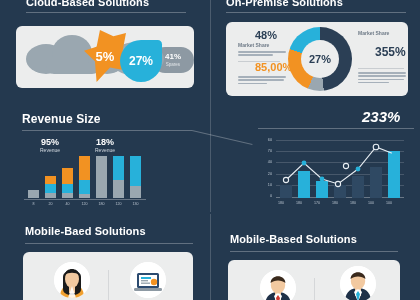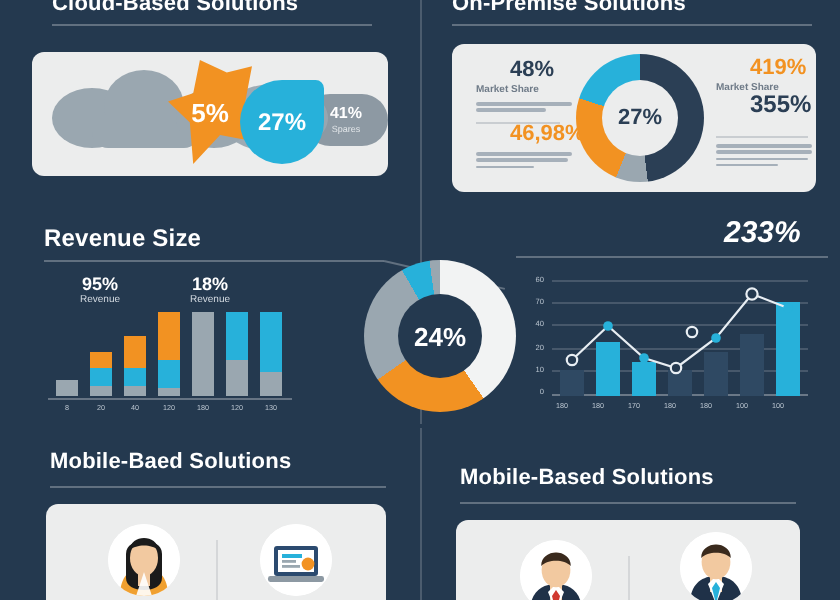--- a/index.html
+++ b/index.html
@@ -129,36 +129,35 @@
   <div style="position:absolute;left:28px;top:30px;width:48px;">
     <div class="stat-num dark">48%</div>
     <div class="stat-sub">Market Share</div>
     <div class="lorem">
       <i style="width:100%"></i>
         <i style="width:72%"></i>
     </div>
   </div>
   <div class="hairline" style="position:absolute;left:28px;top:57px;width:42px;"></div>
   <div style="position:absolute;left:28px;top:62px;width:48px;">
-    <div class="stat-num orange">46,98%</div>
+    <div class="stat-num orange">85,00%</div>
     <div class="lorem">
       <i style="width:100%"></i>
         <i style="width:95%"></i>
         <i style="width:60%"></i>
     </div>
   </div>
 
   <div style="position:absolute;left:78px;top:27px;width:64px;height:64px;border-radius:50%;
               background:conic-gradient(#2b3f55 0deg 173deg,#9aa7b0 173deg 202deg,#f29222 202deg 288deg,#27b1da 288deg 360deg);">
     <div style="position:absolute;left:13px;top:13px;width:38px;height:38px;border-radius:50%;background:#eceded;"></div>
     <div class="donut-center" style="left:13px;top:13px;width:38px;height:38px;font-size:11px;">27%</div>
   </div>
 
   <div style="position:absolute;left:148px;top:29px;width:48px;">
-    <div class="stat-num orange">419%</div>
     <div class="stat-sub">Market Share</div>
   </div>
   <div style="position:absolute;left:148px;top:46px;width:48px;">
     <div class="stat-num dark" style="font-size:12px;">355%</div>
   </div>
   <div class="hairline" style="position:absolute;left:148px;top:64px;width:46px;"></div>
   <div class="lorem" style="position:absolute;left:148px;top:69px;width:48px;">
     <i style="width:100%"></i>
       <i style="width:100%"></i>
       <i style="width:96%"></i>
@@ -208,25 +207,20 @@
 
   <div class="bar-label" style="left:28px;top:32px;width:44px;">
     <div class="bl1">95%</div>
     <div class="bl2">Revenue</div>
   </div>
   <div class="bar-label" style="left:83px;top:32px;width:44px;">
     <div class="bl1">18%</div>
     <div class="bl2">Revenue</div>
   </div>
 
-  <div style="position:absolute;left:182px;top:24px;width:76px;height:76px;border-radius:50%;
-              background:conic-gradient(#f2f3f3 0deg 145deg,#f29222 145deg 235deg,#9aa7b0 235deg 330deg,#27b1da 330deg 352deg,#9aa7b0 352deg 360deg);">
-    <div style="position:absolute;left:17px;top:17px;width:42px;height:42px;border-radius:50%;background:#24394f;"></div>
-    <div class="donut-center" style="left:17px;top:17px;width:42px;height:42px;font-size:13px;color:#ffffff;">24%</div>
-  </div>
 
   <div class="big-pct" style="left:362px;top:2px;">233%</div>
   <div class="rule" style="position:absolute;left:258px;top:22px;width:156px;"></div>
 
   <div style="position:absolute;left:276px;top:34px;width:128px;height:58px;">
     <div class="gridline" style="left:0;top:0;width:128px;"></div>
     <div class="gridline" style="left:0;top:11px;width:128px;"></div>
     <div class="gridline" style="left:0;top:22px;width:128px;"></div>
     <div class="gridline" style="left:0;top:34px;width:128px;"></div>
     <div class="gridline" style="left:0;top:45px;width:128px;"></div>

